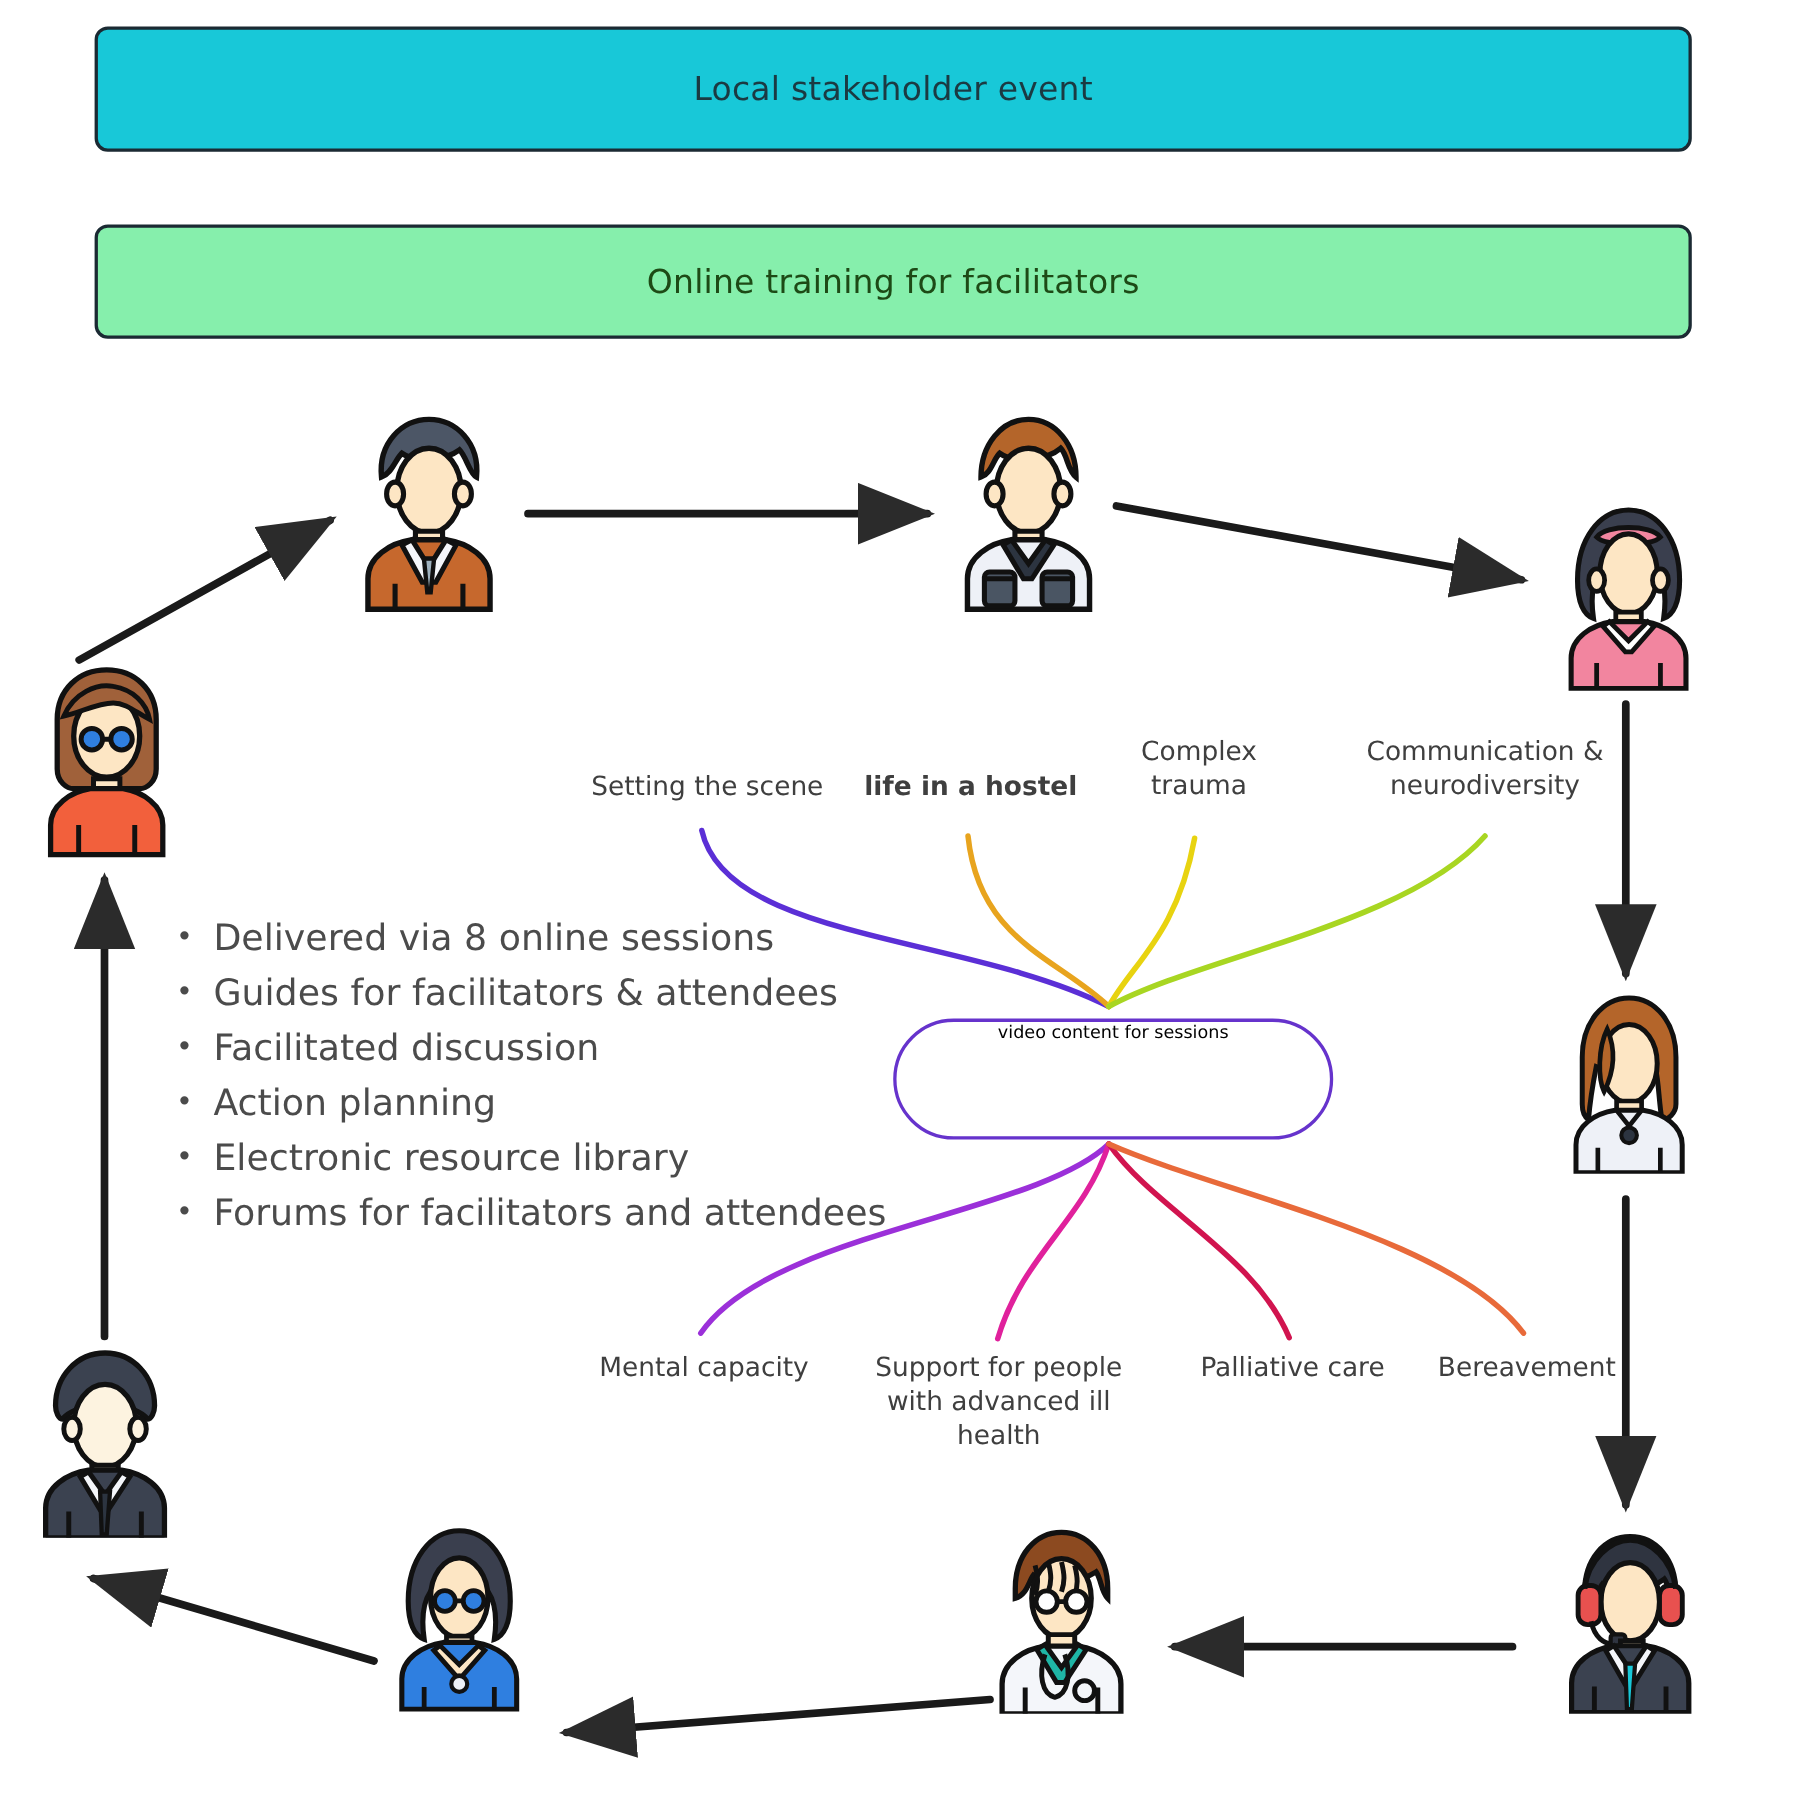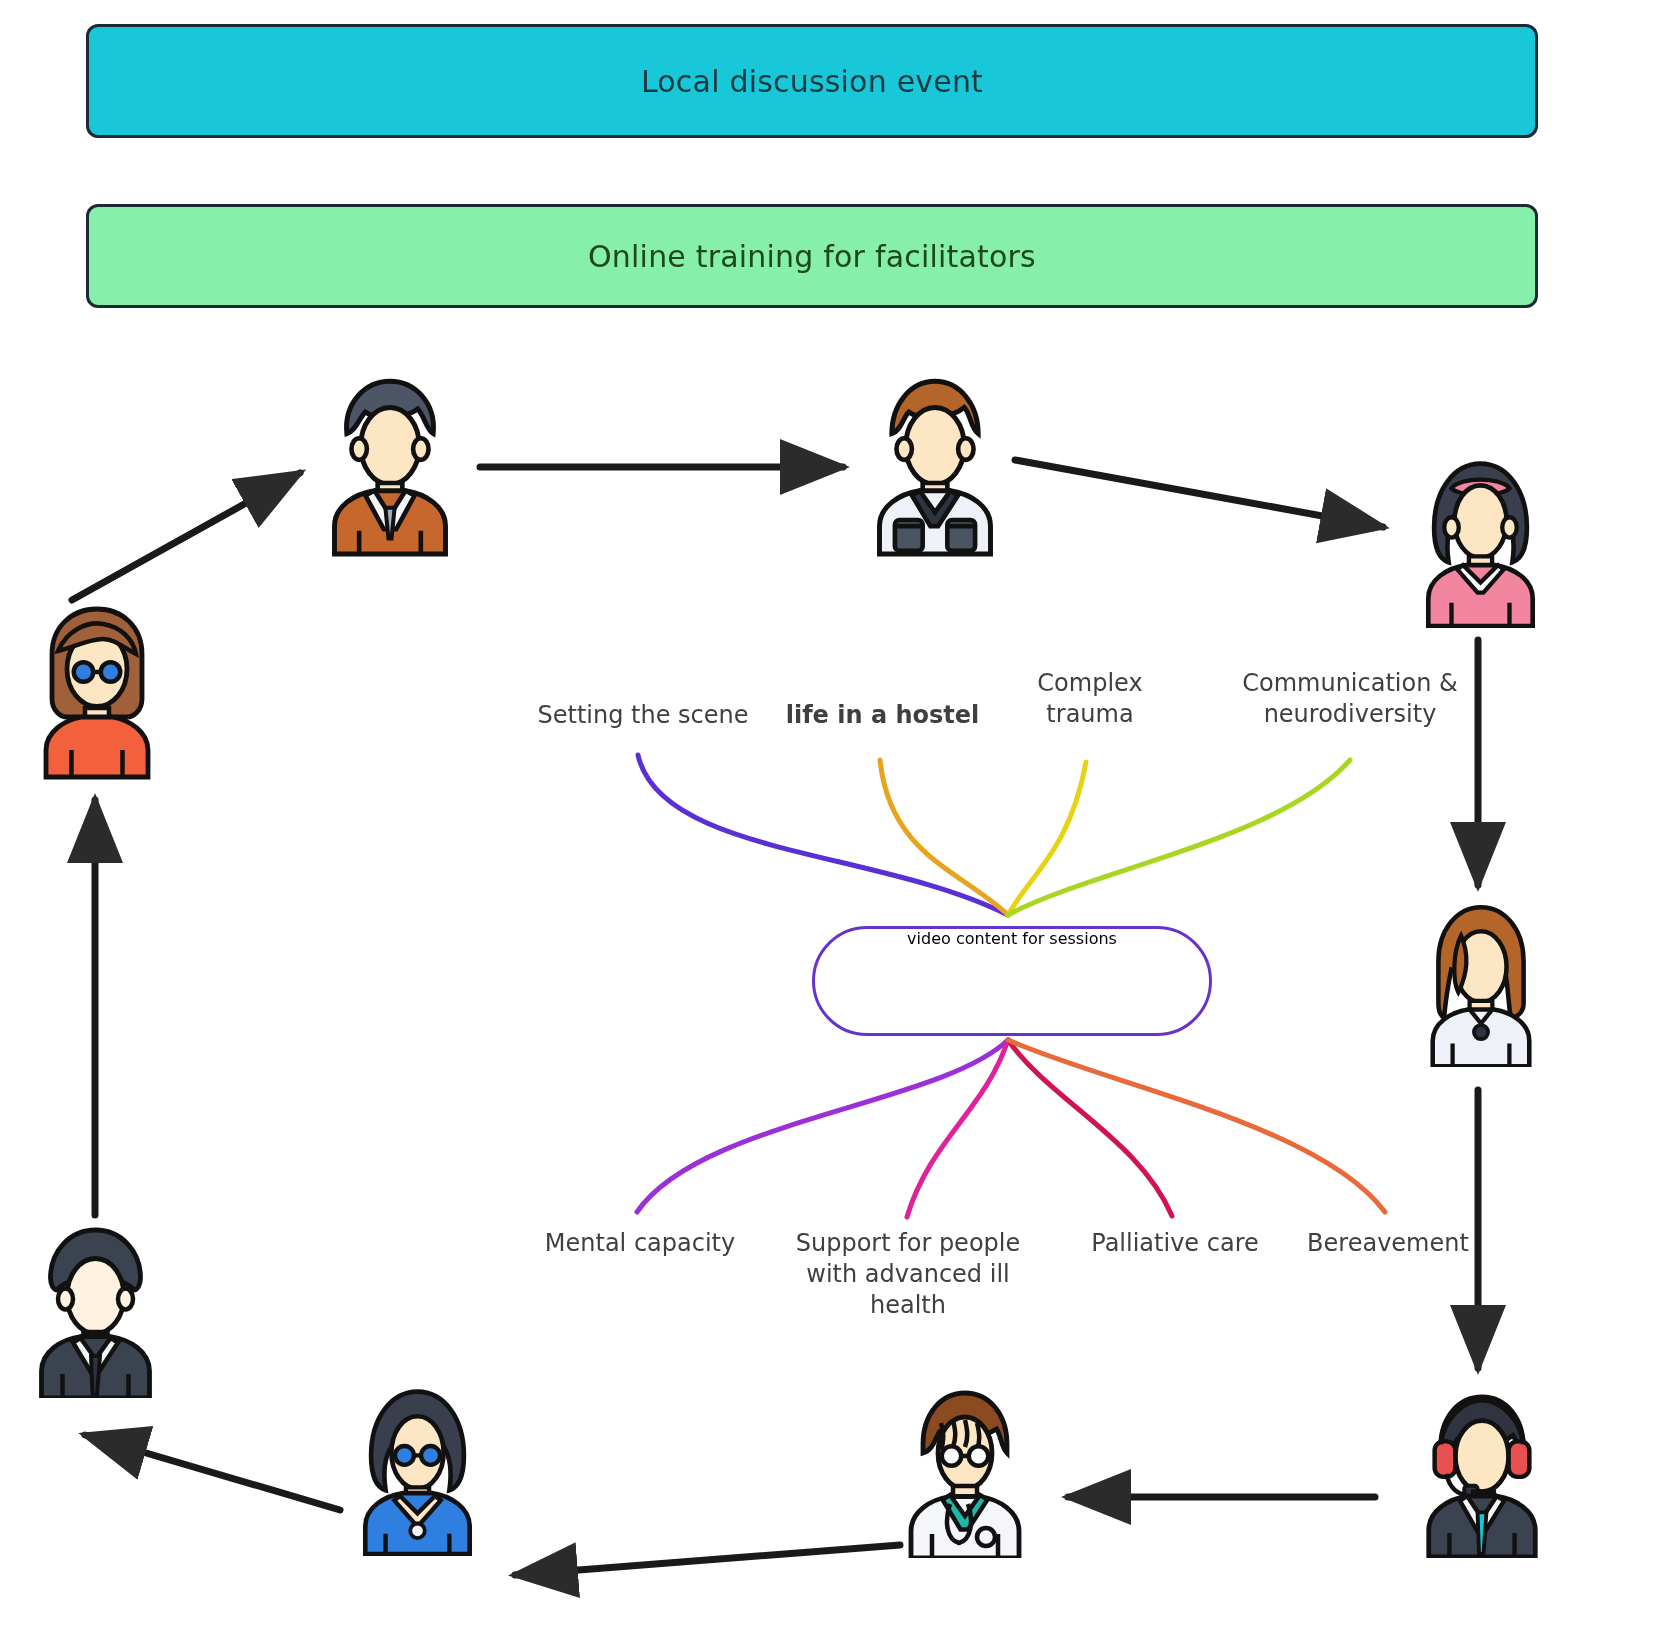--- a/index.html
+++ b/index.html
@@ -58,21 +58,21 @@
   .avatar{position:absolute;}
   svg{display:block;}
   .ln{stroke:#1a1a1a;stroke-width:7;stroke-linecap:round;stroke-linejoin:round;fill:none;}
 </style>
 </head>
 <body>
 
 <div id="stage">
 
   <div class="banner" id="banner-teal">
-    <span>Local discussion event</span>
+    <span>Local stakeholder event</span>
   </div>
 
   <div class="banner" id="banner-green">
     <span>Online training for facilitators</span>
   </div>
 
   <svg width="1654" height="1633" style="position:absolute;left:0;top:0;">
     <defs>
       <marker id="ah" markerWidth="12" markerHeight="12" refX="9" refY="4" orient="auto" markerUnits="strokeWidth">
         <path d="M0,0 L10,4 L0,8 z" fill="#2b2b2b"></path>
@@ -122,20 +122,30 @@
   <div class="mm-label bot" style="left:778px;top:1228px;width:260px;">Support for people
 with advanced ill
 health</div>
   <div class="mm-label bot" style="left:1075px;top:1228px;width:200px;">Palliative care</div>
   <div class="mm-label bot" style="left:1288px;top:1228px;width:200px;">Bereavement</div>
 
   <div id="mm-center-box">
     <span>video content for sessions</span>
   </div>
 
+  <div id="bullets">
+    <ul>
+      <li>Delivered via 8 online sessions</li>
+      <li>Guides for facilitators &amp; attendees</li>
+      <li>Facilitated discussion</li>
+      <li>Action planning</li>
+      <li>Electronic resource library</li>
+      <li>Forums for facilitators and attendees</li>
+    </ul>
+  </div>
 
   <div class="avatar" style="left:22px;top:600px;">
     <svg width="150" height="180" viewBox="0 0 100 120">
       <path d="M20 36c0-18 13-30 30-30s30 12 30 30v30c0 8-6 12-10 12H30c-4 0-10-4-10-12z" fill="#a0613a" stroke="#111" stroke-width="3.2"></path>
       <ellipse cx="50" cy="46" rx="20" ry="25" fill="#fde6c4" stroke="#111" stroke-width="3.2"></ellipse>
       <path d="M24 34c6-14 20-20 30-18 12 2 20 10 22 20-8-4-14-10-22-10-10 0-20 6-30 8z" fill="#a0613a" stroke="#111" stroke-width="3"></path>
       <circle cx="41" cy="48" r="6.5" fill="#2f7fe0" stroke="#111" stroke-width="3"></circle>
       <circle cx="59" cy="48" r="6.5" fill="#2f7fe0" stroke="#111" stroke-width="3"></circle>
       <path d="M47.5 48h5" stroke="#111" stroke-width="3"></path>
       <path d="M42 72h16v12H42z" fill="#fde6c4" stroke="#111" stroke-width="3"></path>

